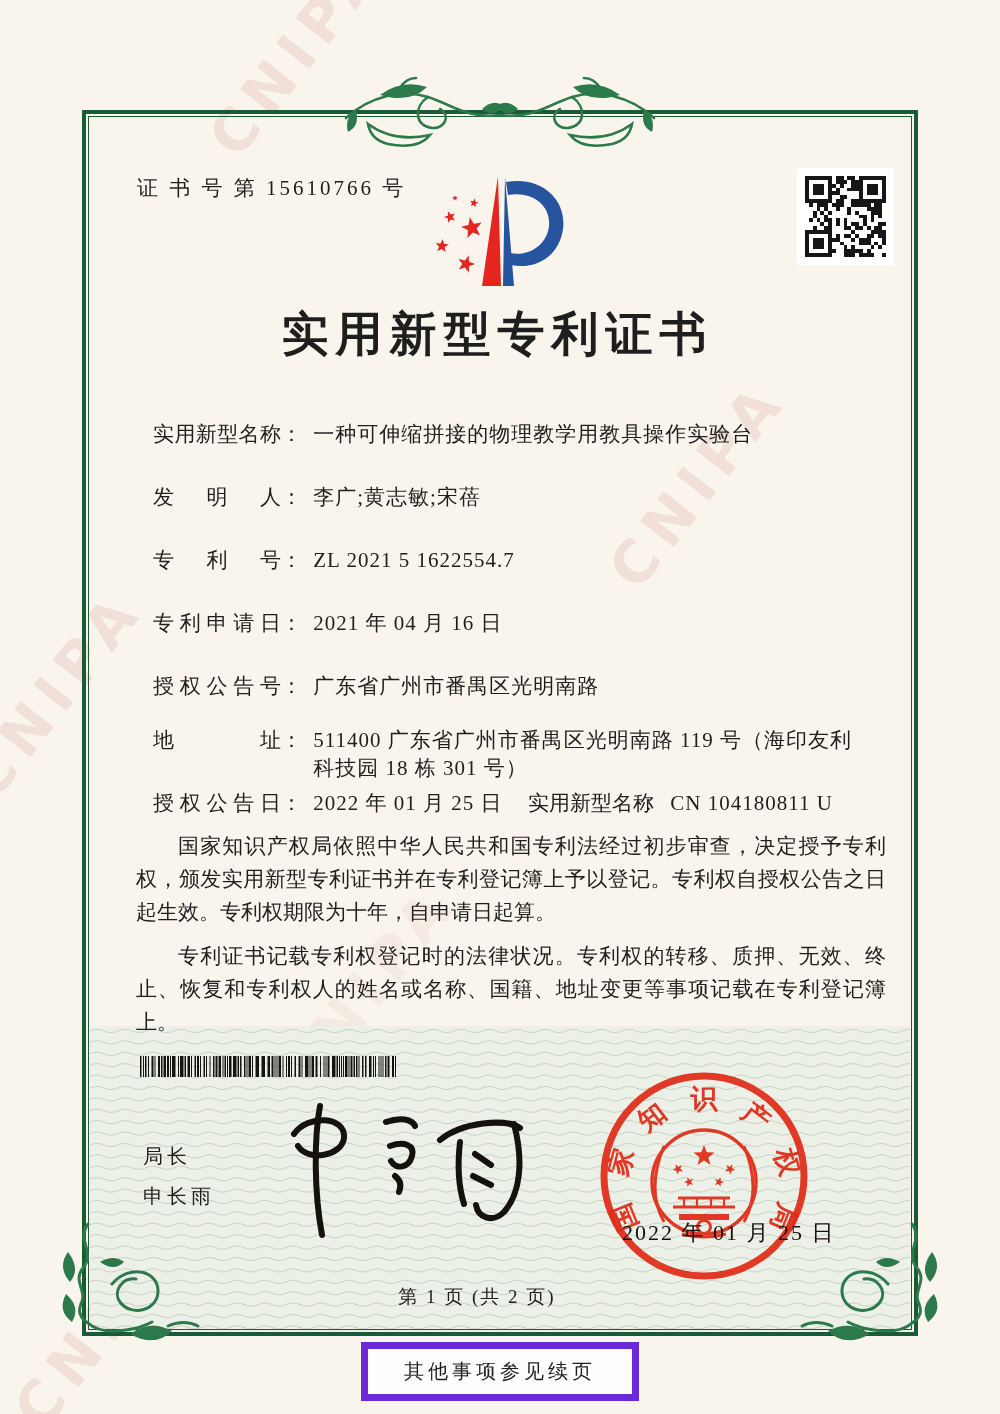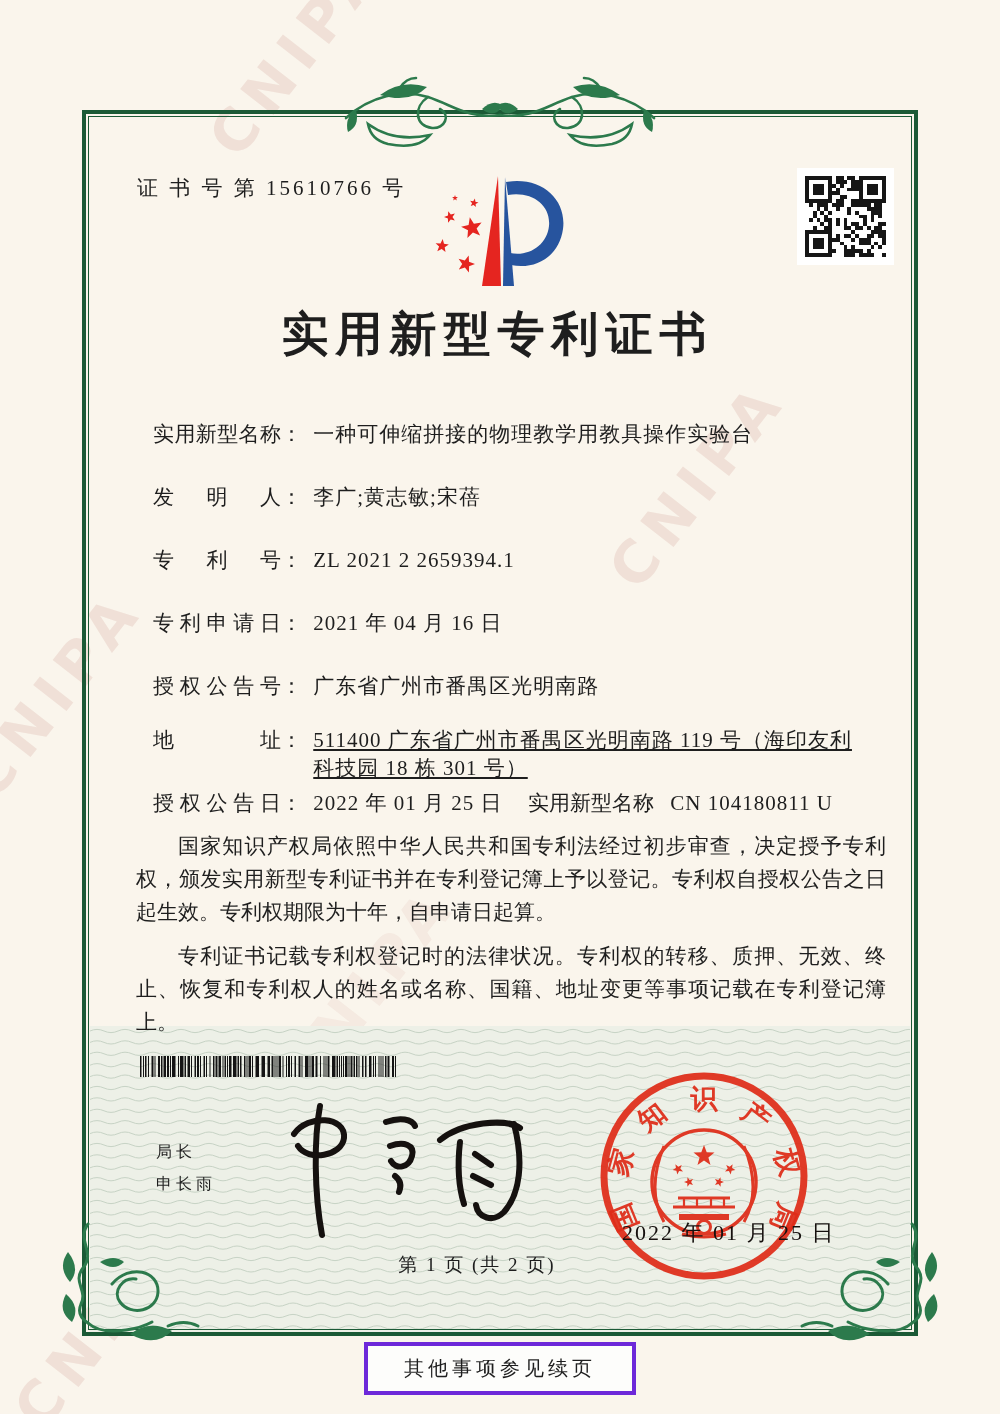--- a/index.html
+++ b/index.html
@@ -31,36 +31,36 @@
   .cert-no { position:absolute; left:130px; top:174px; font-size:21px; letter-spacing:3px;margin-left:7px; }
   .logo { position:absolute; left:420px; top:160px; width:160px; height:142px; }
   .qr-box { position:absolute; left:797px; top:168px; width:97px; height:97px; background:#fff; }
   .qr-box svg { position:absolute; left:8px; top:8px; width:81px; height:81px; }
   .title { position:absolute; left:0; width:995px; top:303px; text-align:center;
            font-size:47px; font-weight:bold; letter-spacing:7px; }
   
   .field-row { position:absolute; left:153px; font-size:21px; line-height:1.35; white-space:nowrap; }
   .flabel { display:inline-block; width:128px; text-align:justify; text-align-last:justify; vertical-align:top; }
   .fvalue { display:inline-block; vertical-align:top; margin-left:6px; letter-spacing:1px; }
-  .fvalue.wrap { white-space:normal; width:560px; letter-spacing:1px;text-decoration:underline; }
+  .fvalue.wrap { white-space:normal; width:560px; letter-spacing:1px; }
   .grant-pair2 { position:absolute; left:375px; top:0; white-space:nowrap; }
   .grant-pair2 .flabel { width:110px; }
   
   .body-text { position:absolute; left:136px; top:830px; width:750px;
                font-size:21px; line-height:1.58; text-align:justify; }
   .body-text p { text-indent:2em; margin-bottom:10px; }
   
   .barcode { position:absolute; left:140px; top:1056px; width:262px; height:21px; }
-  .issuer { position:absolute; left:156px; top:1136px; font-size:16px; line-height:2.0; letter-spacing:4px;font-family:Liberation Serif, serif; }
+  .issuer { position:absolute; left:143px; top:1136px; font-size:20px; line-height:2.0; letter-spacing:4px;font-family:Liberation Serif, serif; }
   .signature { position:absolute; left:262px; top:1092px; width:280px; height:150px; }
   .seal { position:absolute; left:592px; top:1064px; width:224px; height:224px; }
   .seal-date { position:absolute; left:622px; top:1218px; font-size:22px; letter-spacing:2px; color:#15100e; white-space:nowrap; }
-  .page-num { position:absolute; left:82px; top:1252px; width:790px; text-align:center; font-size:19px; letter-spacing:2px; }
+  .page-num { position:absolute; left:82px; top:1284px; width:790px; text-align:center; font-size:19px; letter-spacing:2px; }
   .note-box { position:absolute; left:50%; top:1342px; transform:translateX(-50%);
-              background:#fdfdfb; border:4px solid #6d28d9; padding:9px 36px;
+              background:#fdfdfb; border:7px solid #6d28d9; padding:9px 36px;
               font-size:20px; letter-spacing:4px; white-space:nowrap; }
 </style>
 </head>
 <body>
 
 <div id="page">
 
   <div class="wm" style="left:175px; top:18px;">CNIPA</div>
   <div class="wm" style="left:575px; top:450px;">CNIPA</div>
   <div class="wm" style="left:-68px; top:660px;">CNIPA</div>
@@ -385,21 +385,21 @@
   <div class="field-row" style="top:420px">
     <span class="flabel">实用新型名称</span><span>：</span>
     <span class="fvalue">一种可伸缩拼接的物理教学用教具操作实验台</span>
   </div>
   <div class="field-row" style="top:483px">
     <span class="flabel">发明人</span><span>：</span>
     <span class="fvalue">李广;黄志敏;宋蓓</span>
   </div>
   <div class="field-row" style="top:546px">
     <span class="flabel">专利号</span><span>：</span>
-    <span class="fvalue">ZL 2021 2 2659394.1</span>
+    <span class="fvalue">ZL 2021 5 1622554.7</span>
   </div>
   <div class="field-row" style="top:609px">
     <span class="flabel">专利申请日</span><span>：</span>
     <span class="fvalue">2021 年 04 月 16 日</span>
   </div>
   <div class="field-row" style="top:672px">
     <span class="flabel">授权公告号</span><span>：</span>
     <span class="fvalue">广东省广州市番禺区光明南路</span>
   </div>
   <div class="field-row" style="top:726px">

